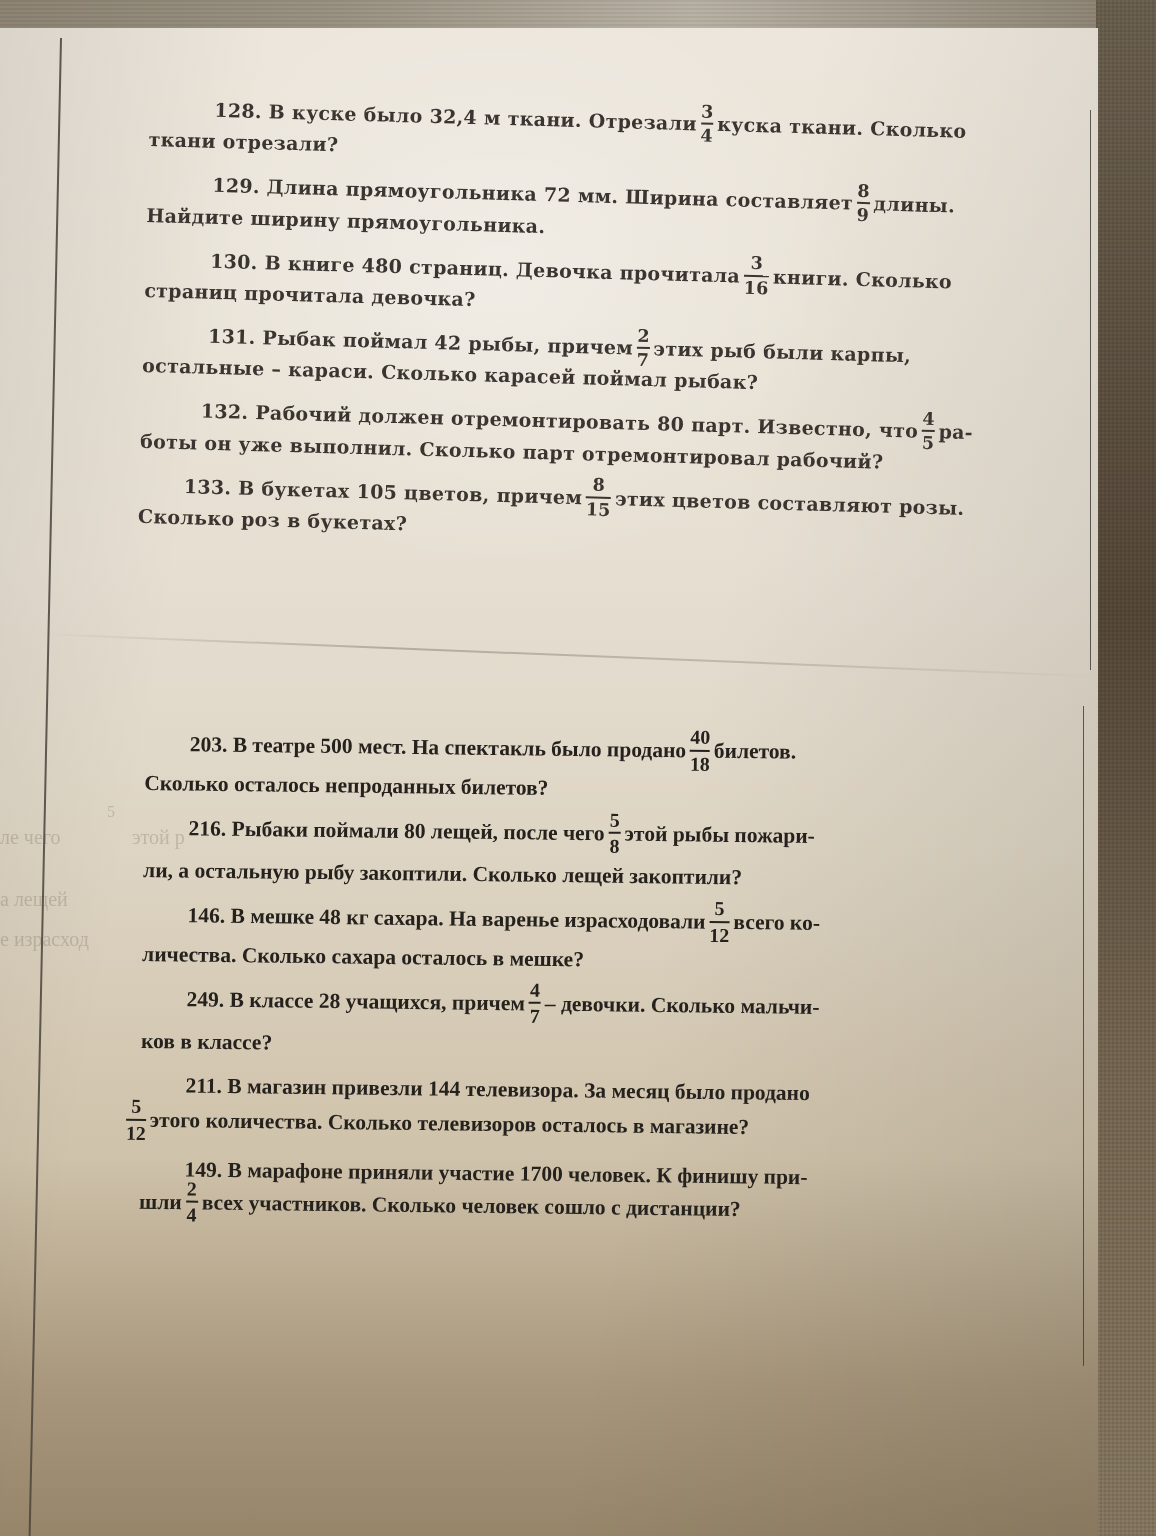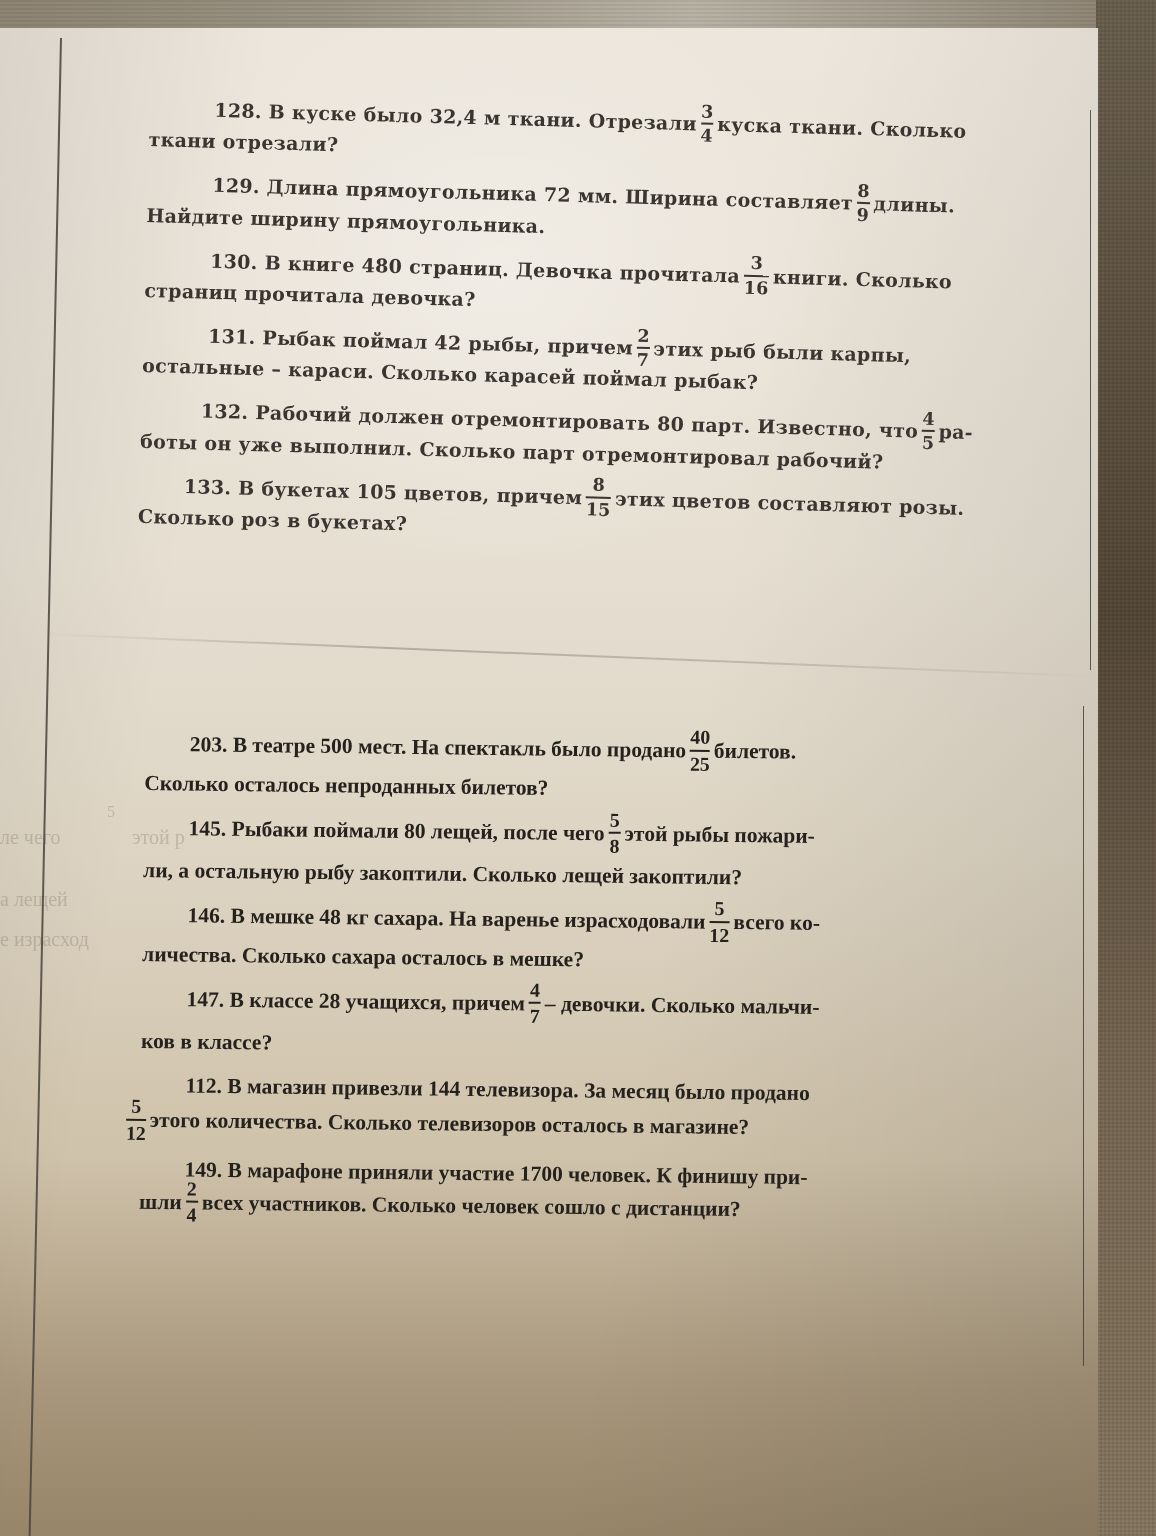--- a/index.html
+++ b/index.html
@@ -149,54 +149,54 @@
     <span class="line" style="margin-top:-12px;">Сколько роз в букетах?</span>
   </div>
 </div>
 
 <div class="block bottom-block">
 
   <div class="problem">
     <span class="line indent"><span class="num">203.</span> <span>В театре 500 мест. На спектакль было продано</span><span class="frac">
           <span class="n">40</span>
           <span class="bar"></span>
-          <span class="d">25</span>
+          <span class="d">18</span>
         </span><span>билетов.</span></span>
     <span class="line" style="margin-top:-8px;">Сколько осталось непроданных билетов?</span>
   </div>
 
   <div class="problem">
-    <span class="line indent"><span class="num">145.</span> <span>Рыбаки поймали 80 лещей, после чего</span><span class="frac">
+    <span class="line indent"><span class="num">216.</span> <span>Рыбаки поймали 80 лещей, после чего</span><span class="frac">
           <span class="n">5</span>
           <span class="bar"></span>
           <span class="d">8</span>
         </span><span>этой рыбы пожари-</span></span>
     <span class="line" style="margin-top:-4px;">ли, а остальную рыбу закоптили. Сколько лещей закоптили?</span>
   </div>
 
   <div class="problem">
     <span class="line indent"><span class="num">146.</span> <span>В мешке 48 кг сахара. На варенье израсходовали</span><span class="frac">
           <span class="n">5</span>
           <span class="bar"></span>
           <span class="d">12</span>
         </span><span>всего ко-</span></span>
     <span class="line" style="margin-top:-8px;">личества. Сколько сахара осталось в мешке?</span>
   </div>
 
   <div class="problem">
-    <span class="line indent"><span class="num">147.</span> <span>В классе 28 учащихся, причем</span><span class="frac">
+    <span class="line indent"><span class="num">249.</span> <span>В классе 28 учащихся, причем</span><span class="frac">
           <span class="n">4</span>
           <span class="bar"></span>
           <span class="d">7</span>
         </span><span>– девочки. Сколько мальчи-</span></span>
     <span class="line" style="margin-top:-4px;">ков в классе?</span>
   </div>
 
   <div class="problem">
-    <span class="line indent"><span class="num">112.</span> <span>В магазин привезли 144 телевизора. За месяц было продано</span></span>
+    <span class="line indent"><span class="num">211.</span> <span>В магазин привезли 144 телевизора. За месяц было продано</span></span>
     <span class="line" style="margin-top:-8px;"><span class="frac lead-frac">
           <span class="n">5</span>
           <span class="bar"></span>
           <span class="d">12</span>
         </span><span>этого количества. Сколько телевизоров осталось в магазине?</span></span>
   </div>
 
   <div class="problem">
     <span class="line indent"><span class="num">149.</span> <span>В марафоне приняли участие 1700 человек. К финишу при-</span></span>
     <span class="line" style="margin-top:-10px;"><span>шли</span><span class="frac">

